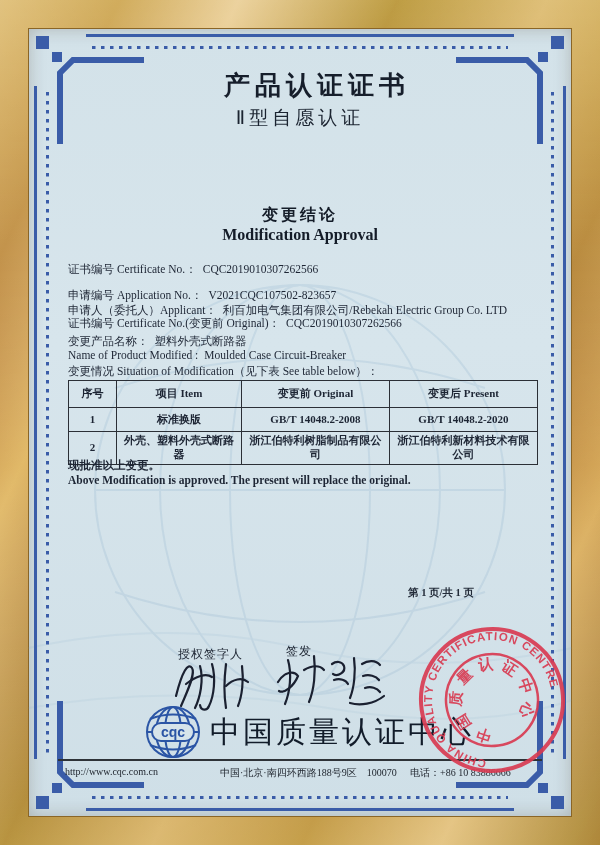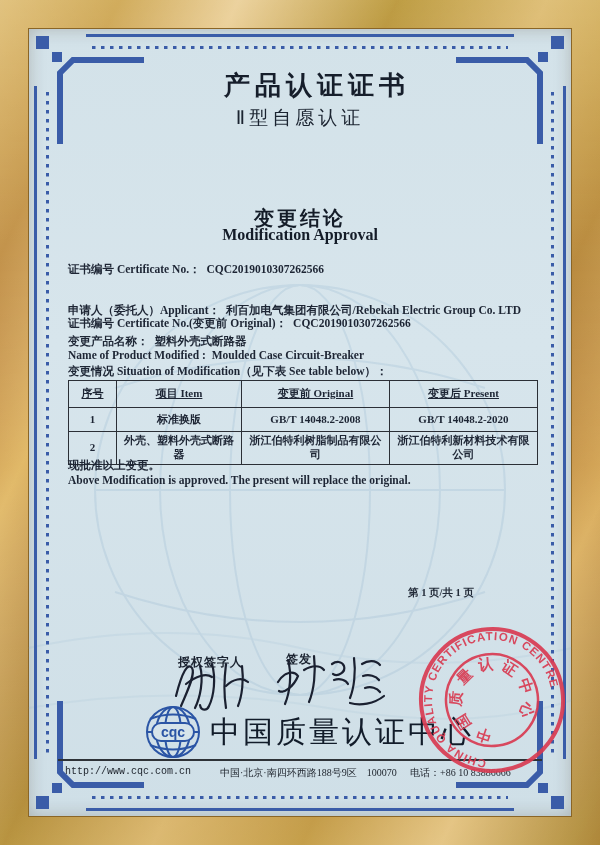--- a/index.html
+++ b/index.html
@@ -17,38 +17,38 @@
     background:linear-gradient(180deg,#d3e2e9 0%,#d7e5ec 40%,#cfdfe7 100%);
     box-shadow:inset 0 0 0 1px #8a6526, inset 0 0 18px rgba(60,40,10,.25);}
   .abs{position:absolute;}
   .deco,.wm{position:absolute;left:0;top:0;pointer-events:none;}
   
   .title{left:0;top:40px;width:100%;text-align:center;font-family:"Liberation Sans",sans-serif;
     font-weight:700;font-size:26px;letter-spacing:5px;color:#161e2b;margin-left:17px;}
   .subtitle{left:0;top:77px;width:100%;text-align:center;font-family:Liberation Serif, serif;
     font-size:19px;letter-spacing:4px;color:#1b2431;}
   .sec-zh{left:0;top:177px;width:100%;text-align:center;font-family:"Liberation Sans",sans-serif;
-    font-weight:700;font-size:20px;letter-spacing:3px;color:#141c28;}
+    font-weight:700;font-size:16px;letter-spacing:3px;color:#141c28;}
   .sec-en{left:0;top:198px;width:100%;text-align:center;font-weight:700;font-size:16px;color:#141c28;}
-  .line{left:40px;width:470px;font-size:11.5px;font-weight:700;color:#1d2534;white-space:nowrap;}
+  .line{left:40px;width:470px;font-size:11.5px;font-weight:400;color:#1d2534;white-space:nowrap;}
   .line .val{margin-left:6px;}
   table.mod{position:absolute;left:40px;top:352px;width:469px;border-collapse:collapse;
     font-size:11px;color:#1d2534;table-layout:fixed;}
   table.mod th,table.mod td{border:1.2px solid #2b2f36;text-align:center;padding:2px 3px;
     font-weight:600;line-height:1.25;}
-  table.mod th{font-weight:700;height:22px;text-decoration:underline;}
+  table.mod th{font-weight:700;height:22px;}
   .approve{left:40px;font-size:11.5px;font-weight:700;color:#1d2534;}
   .page-ind{left:380px;top:558px;width:130px;text-align:left;font-size:10.5px;
     font-weight:600;color:#232c3a;}
-  .sig-label{font-size:12px;font-weight:700;color:#1b2330;letter-spacing:1px;margin-top:8px;}
+  .sig-label{font-size:12px;font-weight:400;color:#1b2330;letter-spacing:1px;}
   .org-name{left:182px;top:684px;font-family:"Liberation Sans",sans-serif;font-size:30px;
     letter-spacing:3px;color:#121c2a;font-weight:500;white-space:nowrap;}
   .rule{left:30px;top:731px;width:484px;height:1.5px;background:#2e3237;}
   .footer{font-size:10px;color:#20262f;top:738px;white-space:nowrap;}
-  .f-url{left:37px;font-family:Liberation Mono, monospace;}
+  .f-url{left:37px;font-family:Liberation Serif, serif;}
   .f-addr{left:192px;}
   .f-phone{left:382px;}
   .stamp{left:389px;top:597px;opacity:.92;}
 </style>
 </head>
 <body>
 
 <div class="stage">
   <div class="frame"></div>
 
@@ -104,20 +104,23 @@
       </g>
     </svg>
 
     <div class="abs title">产品认证证书</div>
     <div class="abs subtitle">Ⅱ型自愿认证</div>
     <div class="abs sec-zh">变更结论</div>
     <div class="abs sec-en">Modification Approval</div>
 
     <div class="abs line" style="top:234px">
       <span>证书编号 Certificate No.：</span><span class="val">CQC2019010307262566</span>
+    </div>
+    <div class="abs line" style="top:260px">
+      <span>申请编号 Application No.：</span><span class="val">V2021CQC107502-823657</span>
     </div>
     <div class="abs line" style="top:275px">
       <span>申请人（委托人）Applicant：</span><span class="val">利百加电气集团有限公司/Rebekah Electric Group Co. LTD</span>
     </div>
     <div class="abs line" style="top:288px">
       <span>证书编号 Certificate No.(变更前 Original)：</span><span class="val">CQC2019010307262566</span>
     </div>
     <div class="abs line" style="top:306px">
       <span>变更产品名称：</span><span class="val">塑料外壳式断路器</span>
     </div>

